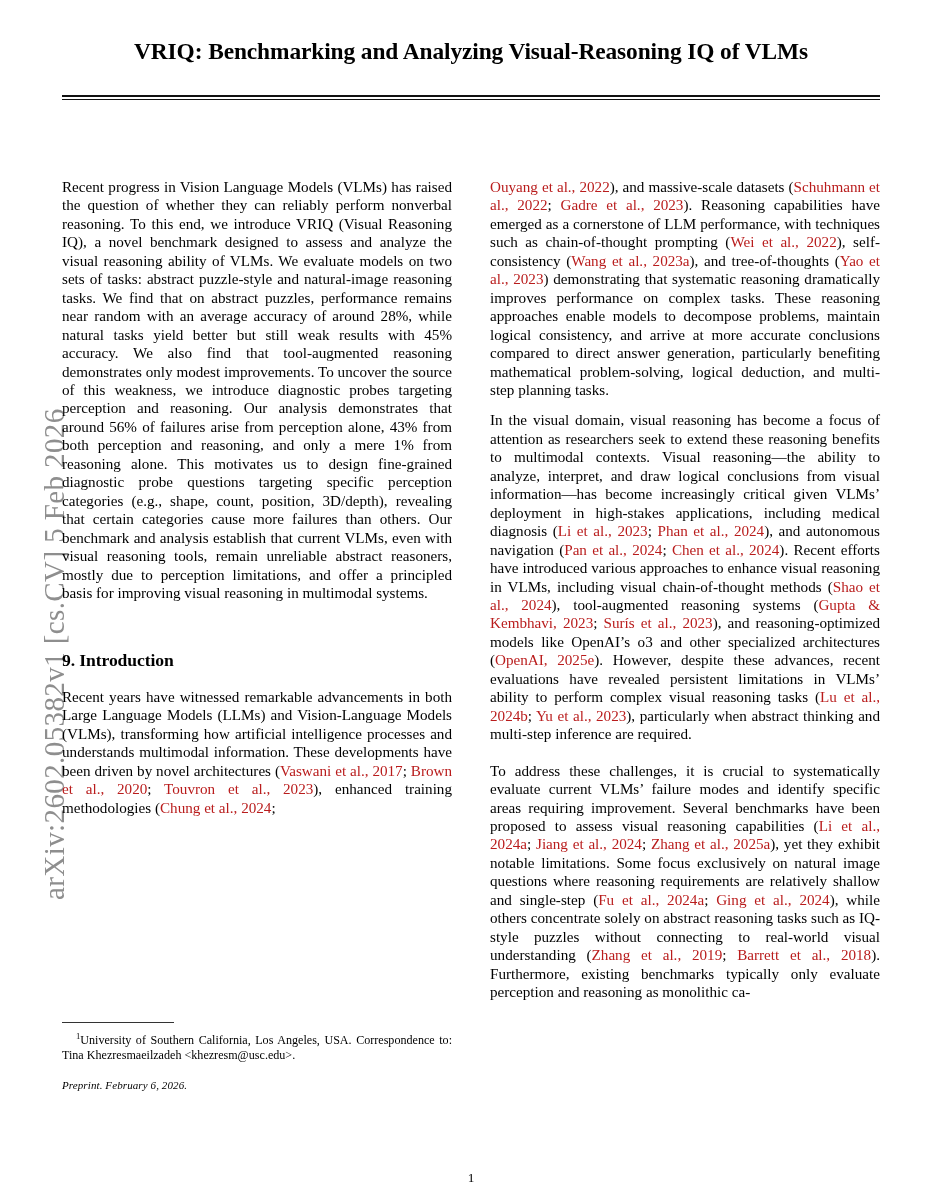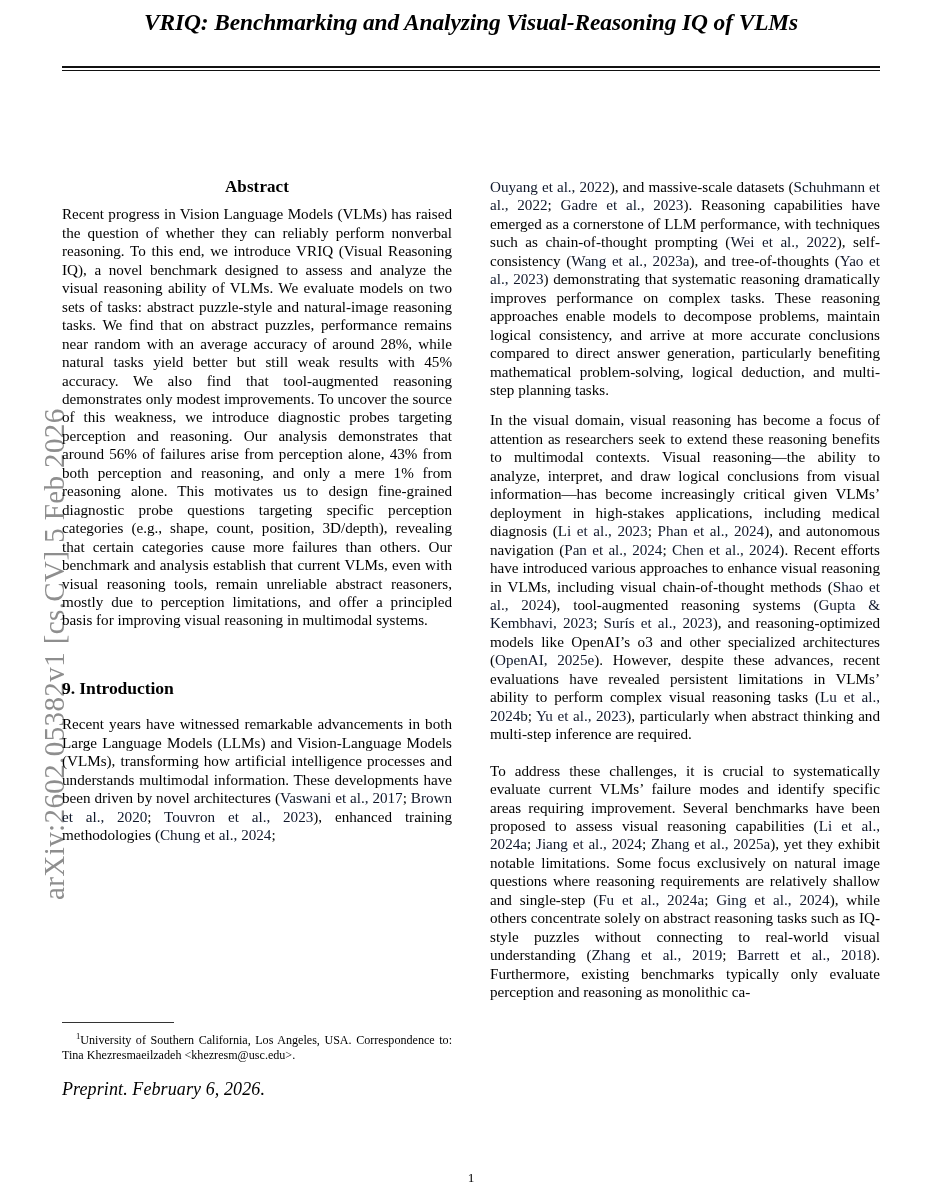--- a/index.html
+++ b/index.html
@@ -41,22 +41,21 @@
   
   #page {
     position: absolute;
     left: 62px;
     top: 0;
     width: 818px;
     height: 1200px;
   }
 
   #title-block {
-    padding-top: 8px;
-    font-style: italic;
+    padding-top: 37px;
   }
   #paper-title {
     font-size: 23.4px;
     font-weight: bold;
     text-align: center;
     line-height: 1.25;
     letter-spacing: -0.1px;
     margin: 0;
   }
   #title-rule {
@@ -119,21 +118,21 @@
     text-align: left;
     margin: 0 0 10px 0;
     letter-spacing: -0.1px;
   }
   p.para {
     margin: 0 0 12px 0;
     text-align: justify;
   }
   p.para:last-child { margin-bottom: 0; margin-top: 18px; }
 
-  .cite { color: #0f172a; }
+  .cite { color: #b91c1c; }
 
   #intro-heading-wrap { margin-top: 49px; }
 
   
   #footnote-block {
     position: absolute;
     left: 0;
     top: 1022px;
     width: 390px;
   }
@@ -148,21 +147,21 @@
     text-align: justify;
     text-indent: 14px;
     margin: 0;
   }
   #footnote-text .fn-sup {
     font-size: 8.6px;
     vertical-align: super;
   }
   #preprint-line {
     margin-top: 17px;
-    font-size: 18px;
+    font-size: 11px;
     font-style: italic;
     letter-spacing: 0.1px;
   }
 
   
   #page-number {
     position: absolute;
     left: 0;
     top: 1170px;
     width: 818px;
@@ -181,21 +180,20 @@
 
   <div id="title-block">
     <h1 id="paper-title">VRIQ: Benchmarking and Analyzing Visual-Reasoning IQ of VLMs</h1>
     <div id="title-rule"></div>
   </div>
 
 
   <div id="columns">
 
     <div class="column" id="left-column">
-      <h2 class="section-heading">Abstract</h2>
       <p class="para">Recent progress in Vision Language Models (VLMs) has raised the question of whether they can reliably perform nonverbal reasoning. To this end, we introduce VRIQ (Visual Reasoning IQ), a novel benchmark designed to assess and analyze the visual reasoning ability of VLMs. We evaluate models on two sets of tasks: abstract puzzle-style and natural-image reasoning tasks. We find that on abstract puzzles, performance remains near random with an average accuracy of around 28%, while natural tasks yield better but still weak results with 45% accuracy. We also find that tool-augmented reasoning demonstrates only modest improvements. To uncover the source of this weakness, we introduce diagnostic probes targeting perception and reasoning. Our analysis demonstrates that around 56% of failures arise from perception alone, 43% from both perception and reasoning, and only a mere 1% from reasoning alone. This motivates us to design fine-grained diagnostic probe questions targeting specific perception categories (e.g., shape, count, position, 3D/depth), revealing that certain categories cause more failures than others. Our benchmark and analysis establish that current VLMs, even with visual reasoning tools, remain unreliable abstract reasoners, mostly due to perception limitations, and offer a principled basis for improving visual reasoning in multimodal systems.</p>
 
       <div id="intro-heading-wrap">
         <h2 class="section-heading-left">9. Introduction</h2>
         <p class="para" id="intro-p1"><span>Recent years have witnessed remarkable advancements in both Large Language Models (LLMs) and Vision-Language Models (VLMs), transforming how artificial intelligence processes and understands multimodal information. These developments have been driven by novel architectures (</span><span class="cite">Vaswani et al., 2017</span><span>; </span><span class="cite">Brown et al., 2020</span><span>; </span><span class="cite">Touvron et al., 2023</span><span>), enhanced training methodologies (</span><span class="cite">Chung et al., 2024</span><span>; </span></p>
       </div>
     </div>
 
     <div class="column" id="right-column">
       <p class="para"><span class="cite">Ouyang et al., 2022</span><span>), and massive-scale datasets (</span><span class="cite">Schuhmann et al., 2022</span><span>; </span><span class="cite">Gadre et al., 2023</span><span>). Reasoning capabilities have emerged as a cornerstone of LLM performance, with techniques such as chain-of-thought prompting (</span><span class="cite">Wei et al., 2022</span><span>), self-consistency (</span><span class="cite">Wang et al., 2023a</span><span>), and tree-of-thoughts (</span><span class="cite">Yao et al., 2023</span><span>) demonstrating that systematic reasoning dramatically improves performance on complex tasks. These reasoning approaches enable models to decompose problems, maintain logical consistency, and arrive at more accurate conclusions compared to direct answer generation, particularly benefiting mathematical problem-solving, logical deduction, and multi-step planning tasks.</span></p>

